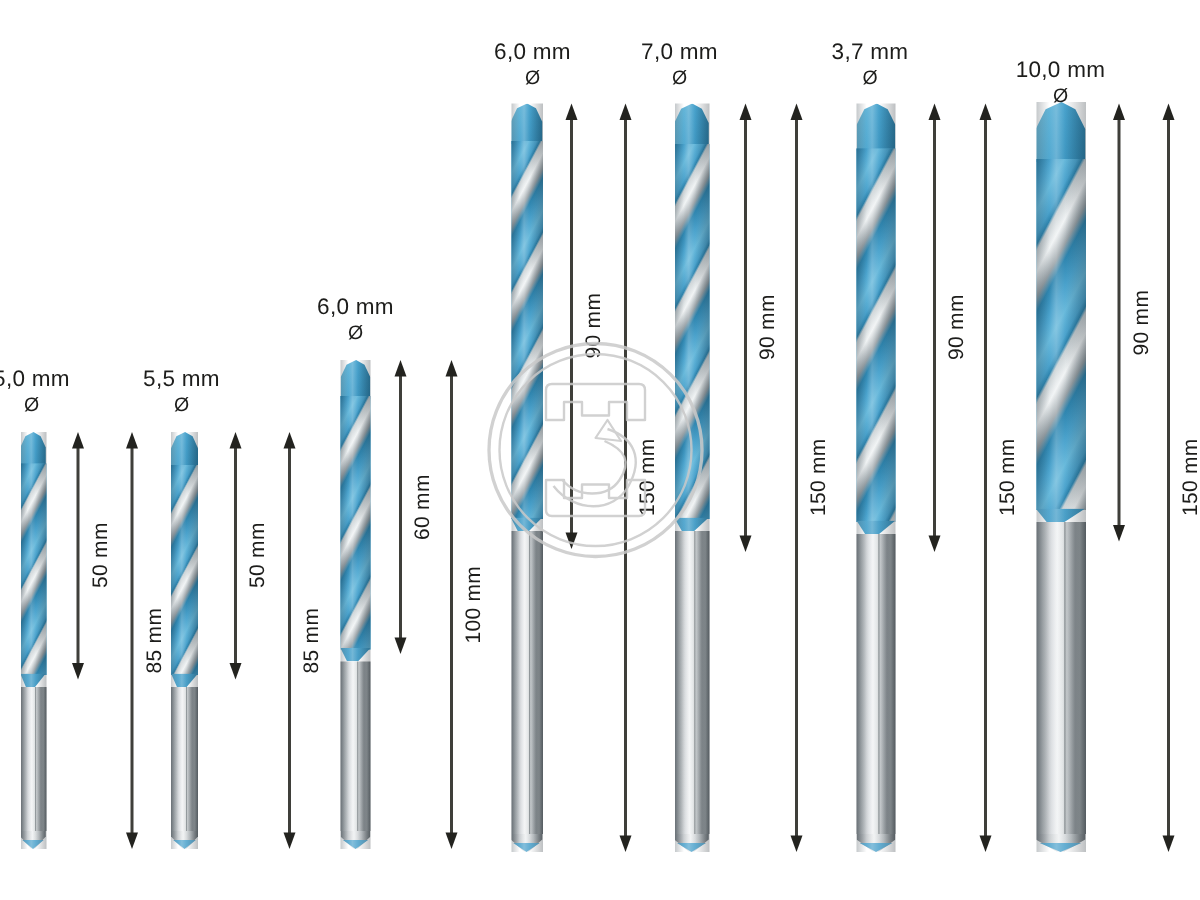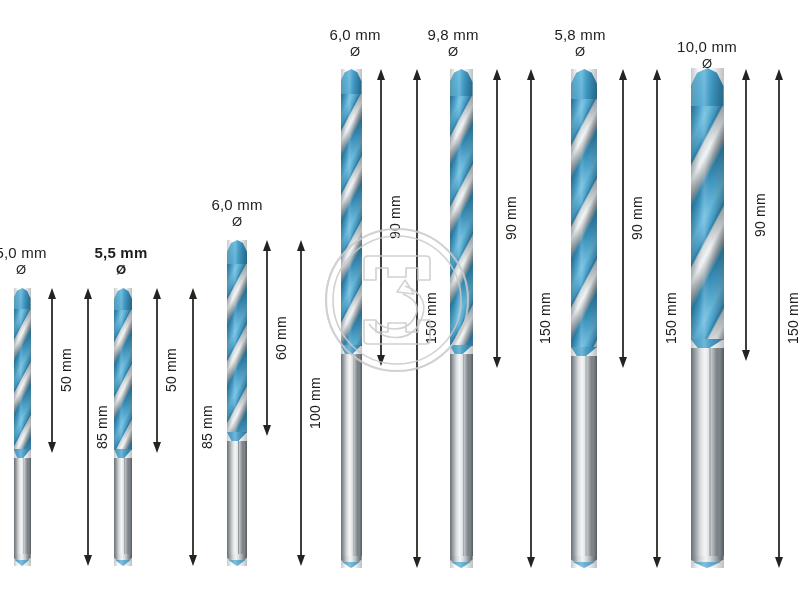--- a/index.html
+++ b/index.html
@@ -94,21 +94,21 @@
       </div>
       <div class="bit" style="left: 114px; top: 288px; width: 18px; height: 278px;">
         <div class="tip" style="height: 24px;"></div>
         <div class="flute" style="top: 22px; height: 140px; background-image: repeating-linear-gradient(118deg, rgb(47, 134, 176) 0px, rgb(75, 163, 205) 4.7px, rgb(104, 185, 219) 8.8px, rgb(75, 163, 205) 13px, rgb(47, 134, 176) 14.6px, rgb(201, 208, 211) 15.6px, rgb(240, 243, 244) 19.2px, rgb(153, 162, 167) 23.4px, rgb(47, 134, 176) 26px);"></div>
         <div class="tail" style="top: 161px; height: 9px;"></div>
         <div class="shank" style="top: 170px; height: 96px;"></div>
         <div class="cap" style="top: 266px; height: 12px;"></div>
         <div class="point" style="top: 272px; height: 6px;"></div>
         <div class="shade" style="height: 278px;"></div>
       </div>
-      <div class="bit-label" style="left: 121px; top: 244px; font-weight: bold;">
+      <div class="bit-label" style="left: 121px; top: 244px;">
         <div class="dia-text">5,5 mm</div>
         <div class="dia-sym">Ø</div>
       </div>
       <div class="dim" style="left: 157px; top: 288px; height: 165px;">
         <div class="dline"></div>
         <div class="dhead up"></div>
         <div class="dhead down"></div>
         <span class="dlabel">50 mm</span>
       </div>
       <div class="dim" style="left: 193px; top: 288px; height: 278px;">
@@ -170,21 +170,21 @@
       <div class="bit" style="left: 449.5px; top: 69px; width: 23px; height: 499px;">
         <div class="tip" style="height: 29px;"></div>
         <div class="flute" style="top: 27px; height: 250px; background-image: repeating-linear-gradient(118deg, rgb(47, 134, 176) 0px, rgb(75, 163, 205) 5.9px, rgb(104, 185, 219) 11.2px, rgb(75, 163, 205) 16.5px, rgb(47, 134, 176) 18.5px, rgb(201, 208, 211) 19.8px, rgb(240, 243, 244) 24.4px, rgb(153, 162, 167) 29.7px, rgb(47, 134, 176) 33px);"></div>
         <div class="tail" style="top: 276px; height: 9px;"></div>
         <div class="shank" style="top: 285px; height: 202px;"></div>
         <div class="cap" style="top: 487px; height: 12px;"></div>
         <div class="point" style="top: 493px; height: 6px;"></div>
         <div class="shade" style="height: 499px;"></div>
       </div>
       <div class="bit-label" style="left: 453px; top: 26px;">
-        <div class="dia-text">9,8 mm</div>
+        <div class="dia-text">7,0 mm</div>
         <div class="dia-sym">Ø</div>
       </div>
       <div class="dim" style="left: 497px; top: 69px; height: 299px;">
         <div class="dline"></div>
         <div class="dhead up"></div>
         <div class="dhead down"></div>
         <span class="dlabel">90 mm</span>
       </div>
       <div class="dim" style="left: 531px; top: 69px; height: 499px;">
         <div class="dline"></div>
@@ -195,21 +195,21 @@
       <div class="bit" style="left: 571px; top: 69px; width: 26px; height: 499px;">
         <div class="tip" style="height: 32px;"></div>
         <div class="flute" style="top: 30px; height: 249px; background-image: repeating-linear-gradient(118deg, rgb(47, 134, 176) 0px, rgb(75, 163, 205) 6.8px, rgb(104, 185, 219) 12.9px, rgb(75, 163, 205) 19px, rgb(47, 134, 176) 21.3px, rgb(201, 208, 211) 22.8px, rgb(240, 243, 244) 28.1px, rgb(153, 162, 167) 34.2px, rgb(47, 134, 176) 38px);"></div>
         <div class="tail" style="top: 278px; height: 9px;"></div>
         <div class="shank" style="top: 287px; height: 200px;"></div>
         <div class="cap" style="top: 487px; height: 12px;"></div>
         <div class="point" style="top: 493px; height: 6px;"></div>
         <div class="shade" style="height: 499px;"></div>
       </div>
       <div class="bit-label" style="left: 580px; top: 26px;">
-        <div class="dia-text">5,8 mm</div>
+        <div class="dia-text">3,7 mm</div>
         <div class="dia-sym">Ø</div>
       </div>
       <div class="dim" style="left: 623px; top: 69px; height: 299px;">
         <div class="dline"></div>
         <div class="dhead up"></div>
         <div class="dhead down"></div>
         <span class="dlabel">90 mm</span>
       </div>
       <div class="dim" style="left: 657px; top: 69px; height: 499px;">
         <div class="dline"></div>

